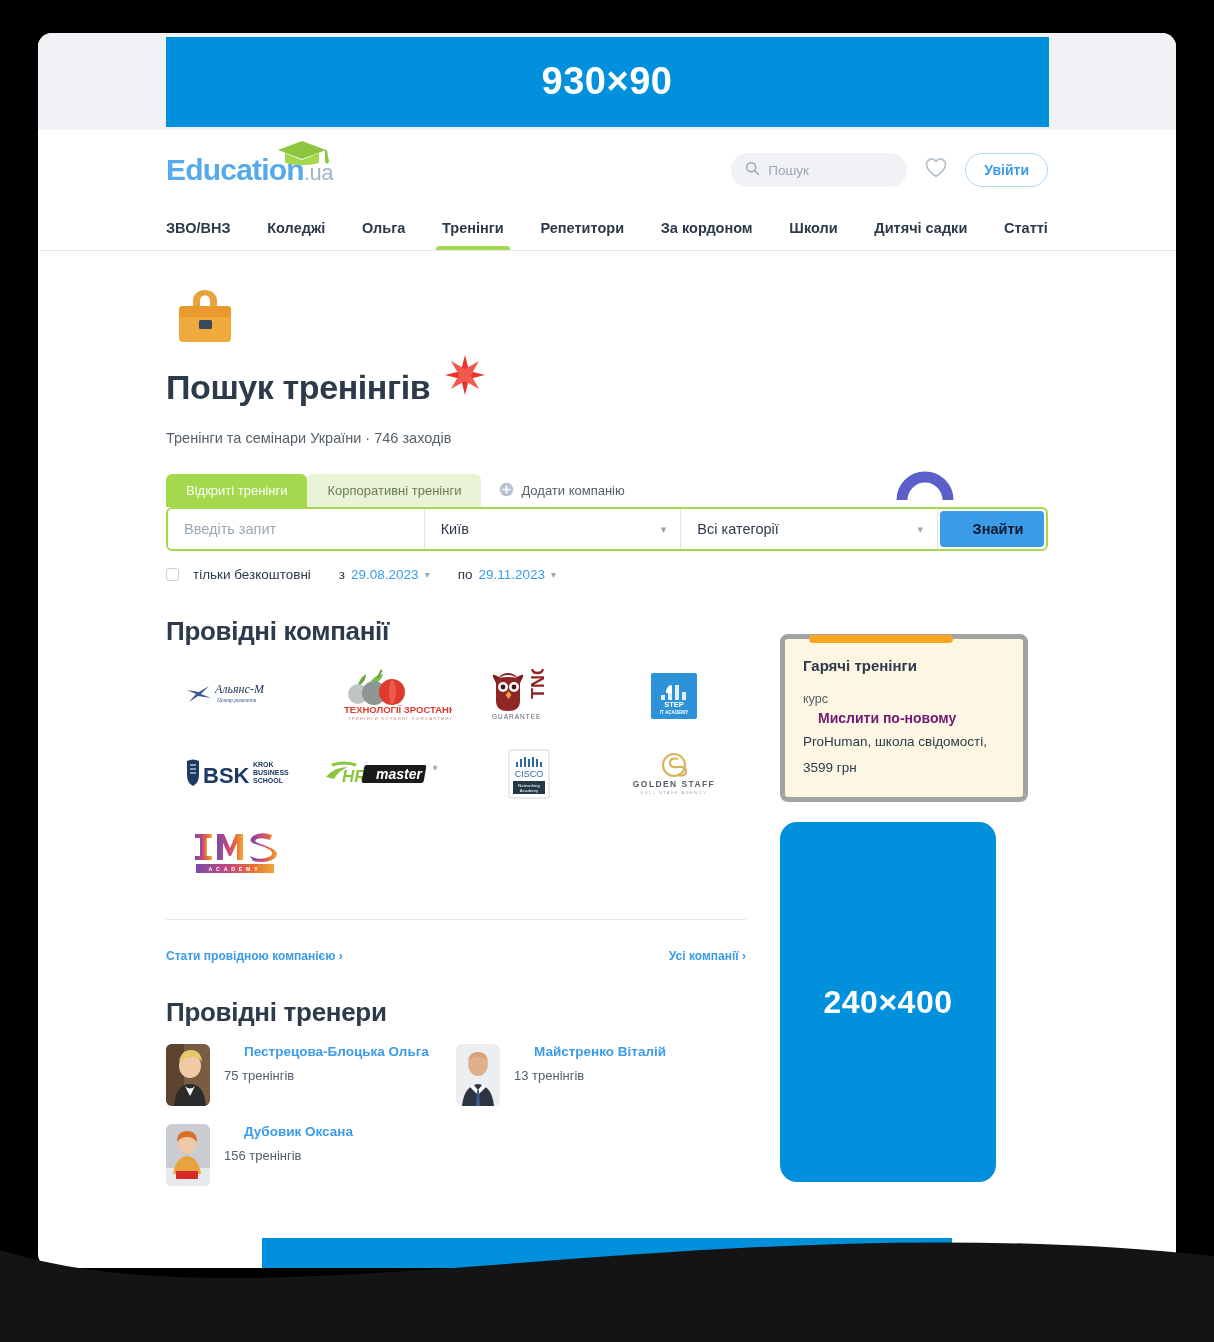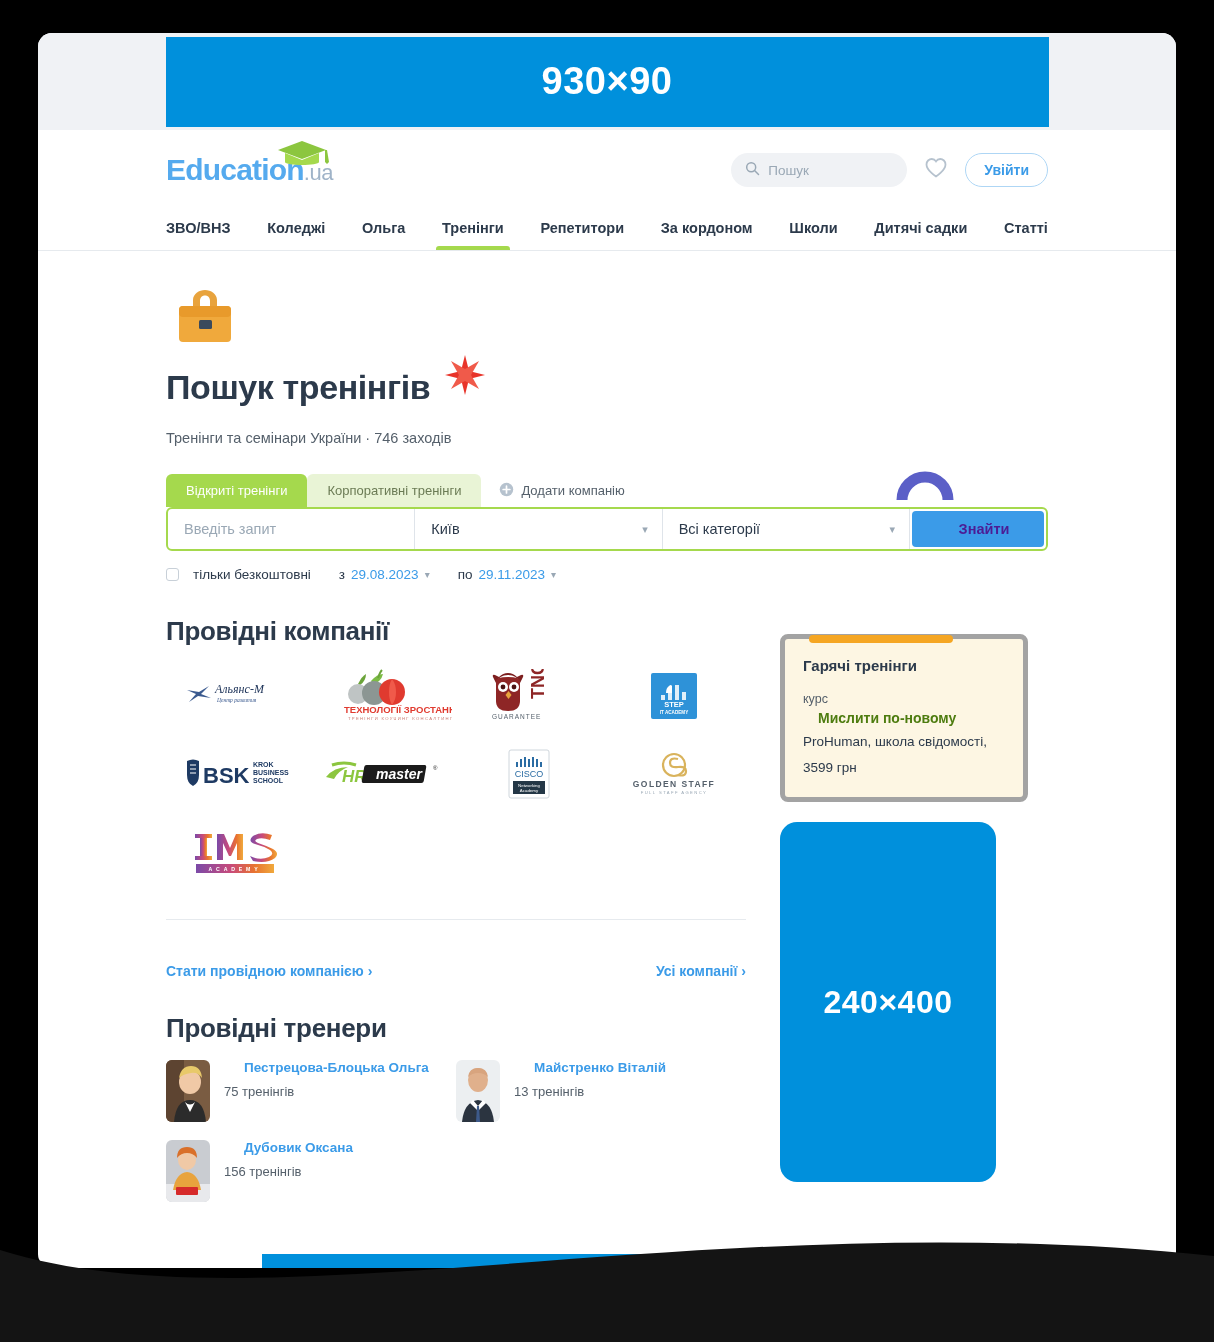--- a/index.html
+++ b/index.html
@@ -114,21 +114,21 @@
     border-right: 1px solid #dfe4ea; position: relative;
   }
   .sb-field input {
     border: none; outline: none; width: 100%; font-size: 14.5px; color: #2C3A4B;
     font-family: "Liberation Sans", sans-serif;
   }
   .sb-field input::placeholder { color: #9aa8b5; }
   .sb-val { font-size: 14.5px; color: #2C3A4B; }
   .caret { position: absolute; right: 14px; color: #9aa8b5; font-size: 11px; }
   .sb-btn {
-    width: 132px; background: #3B9BE8; color: #4c1d95; border: none;
+    width: 104px; background: #3B9BE8; color: #0f172a; border: none;
     font-size: 14.5px; font-weight: bold; cursor: pointer; border-radius: 4px; margin: 2px;
     font-family: "Liberation Sans", sans-serif;
     padding-left: 12px;
   }
 
   .filters { display: flex; align-items: center; gap: 14px; margin-top: 16px; font-size: 13.5px; color: #2C3A4B; }
   .cbox { width: 13px; height: 13px; border: 1.5px solid #c8d0d8; border-radius: 3px; background:#fff; cursor: pointer; }
   .date-grp { display: flex; align-items: center; gap: 6px; margin-left: 14px; }
   .date-lbl { color: #2C3A4B; }
   .date-val { color: #3B9BE8; cursor: pointer; }
@@ -138,40 +138,40 @@
   h2.section { font-size: 26px; color: #2C3A4B; margin-top: 34px; letter-spacing: -0.3px; }
 
   .cols { display: flex; gap: 34px; align-items: flex-start; }
   .left-col { width: 580px; }
   .right-col { width: 248px; padding-top: 52px; }
 
   .logo-grid { display: grid; grid-template-columns: repeat(4, 1fr); row-gap: 16px; margin-top: 18px; }
   .logo-cell { height: 62px; display: flex; align-items: center; justify-content: center; }
 
   .divider { height: 1px; background: #e6eaee; margin-top: 36px; }
-  .links-row { display: flex; justify-content: space-between; margin-top: 43px; font-size: 14px; }
+  .links-row { display: flex; justify-content: space-between; margin-top: 29px; font-size: 12px; }
   .link-blue { color: #3B9BE8; font-weight: bold; cursor: pointer; }
 
   .trainers { display: flex; flex-wrap: wrap; margin-top: 16px; }
   .trainer { width: 50%; display: flex; gap: 14px; margin-bottom: 18px; }
   .tr-photo { width: 44px; height: 62px; border-radius: 6px; overflow: hidden; flex: 0 0 auto; }
   .tr-name { font-size: 13.5px; color: #3B9BE8; font-weight: bold; cursor: pointer; padding-left: 20px; }
   .tr-count { font-size: 13px; color: #55606B; margin-top: 9px; }
 
   .hot-card {
     background: #FDF6E3; border: 5px solid #a3a3a3; border-radius: 8px;
     padding: 18px 18px 20px 18px; position: relative;
   }
   .hot-card::before {
     content: ""; position: absolute; left: 24px; right: 70px; top: -4px; height: 8px;
     background: #F5A623; border-radius: 4px;
   }
   .hot-title { font-size: 15px; font-weight: bold; color: #2C3A4B; }
   .hot-kind { font-size: 12.5px; color: #55606B; margin-top: 18px; }
-  .hot-name { font-size: 14px; font-weight: bold; color: #4d7c0f; margin-top: 4px; cursor: pointer; padding-left: 15px; }
+  .hot-name { font-size: 14px; font-weight: bold; color: #701a75; margin-top: 4px; cursor: pointer; padding-left: 15px; }
   .hot-meta { font-size: 13.5px; color: #2C3A4B; margin-top: 6px; line-height: 1.45; }
 
   .banner-240 { width: 216px; height: 360px; font-size: 32px; margin-top: 20px; }
   .bottom-strip { display: flex; justify-content: center; margin-top: 34px; padding-bottom: 30px; }
   .banner-730 { width: 690px; height: 90px; font-size: 38px; }
 </style>
 </head>
 <body>
 
 <div class="stage">

